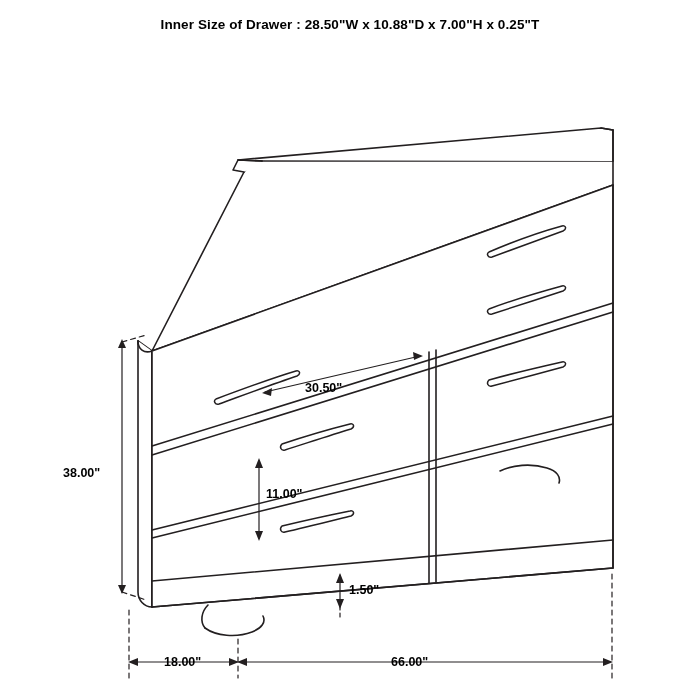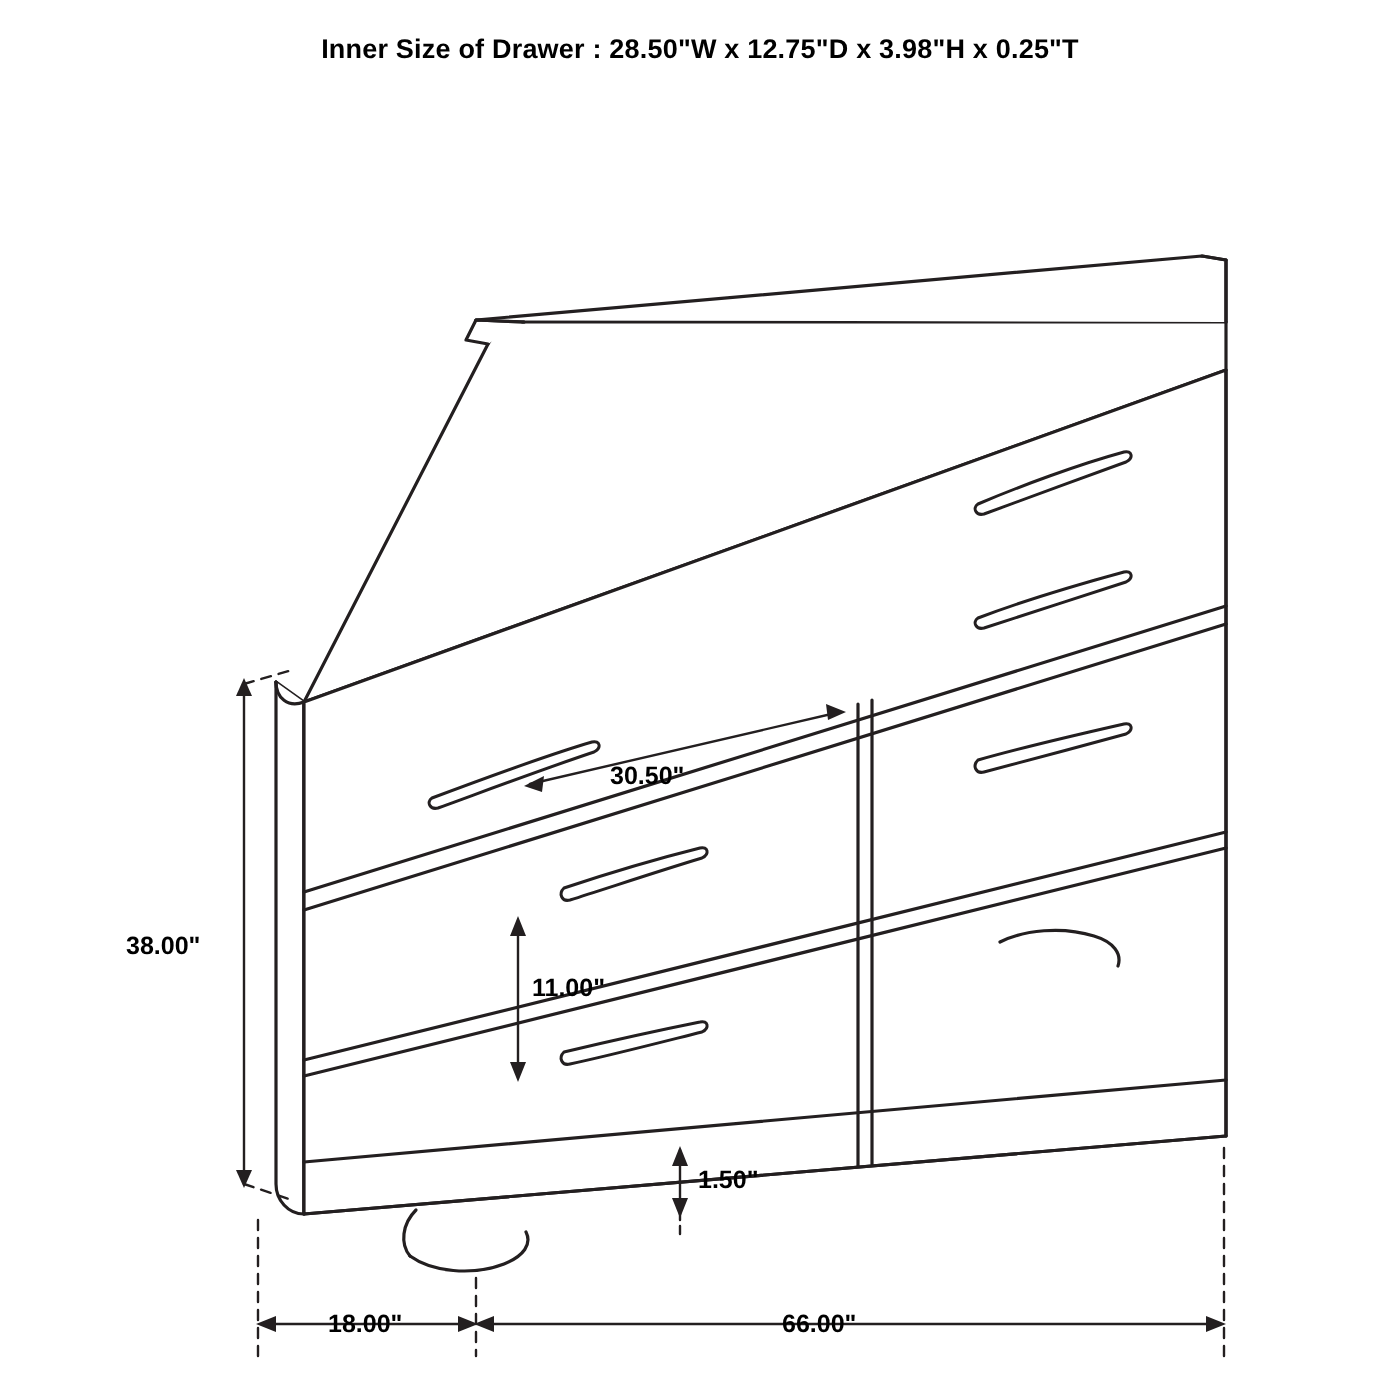--- a/index.html
+++ b/index.html
@@ -50,21 +50,21 @@
   #lbl-height11 { left: 266px; top: 487px; }
   #lbl-base15   { left: 349px; top: 583px; }
   #lbl-depth18  { left: 164px; top: 655px; }
   #lbl-width66  { left: 391px; top: 655px; }
 </style>
 </head>
 <body>
 
 <div id="stage">
 
-  <div class="title">Inner Size of Drawer : 28.50"W x 12.75"D x 3.98"H x 0.25"T</div>
+  <div class="title">Inner Size of Drawer : 28.50"W x 10.88"D x 7.00"H x 0.25"T</div>
 
   <svg class="drawing" viewBox="0 0 700 700">
     <g fill="none" stroke="#231f20" stroke-width="1.6" stroke-linejoin="round" stroke-linecap="round">
 
       <g>
         <path d="M137 339 L232 132 L711 132 L617 181 Z" transform="translate(0,0)" stroke="none" fill="#ffffff"></path>
 
         <path d="M138 341
                  C138 349, 144 354, 152 351
                  L244 172

